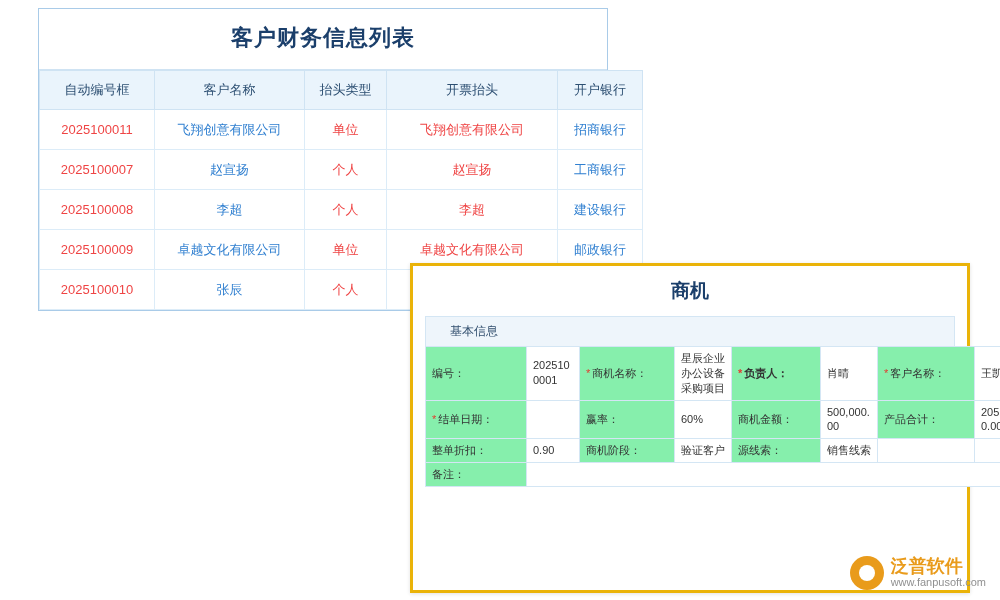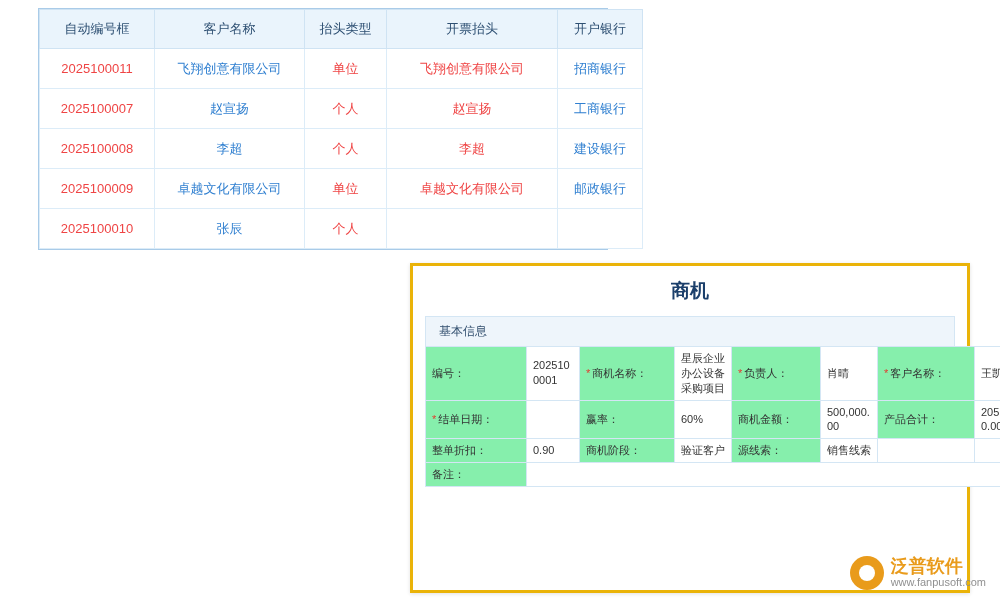--- a/index.html
+++ b/index.html
@@ -86,21 +86,21 @@
     color: #1b3f6b;
     padding: 12px 0 12px 0;
   }
   .section-header {
     margin: 0 12px;
     background: #eef5fb;
     border: 1px solid #d4e6f4;
     border-bottom: none;
     font-size: 12px;
     color: #33506f;
-    padding: 6px 13px;
+    padding: 6px 24px;
   }
   table.opp-table {
     margin: 0 12px;
     width: calc(100% - 24px);
     border-collapse: collapse;
     table-layout: fixed;
   }
   table.opp-table td {
     border: 1px solid #d4e6f4;
     font-size: 11px;
@@ -118,21 +118,21 @@
   table.opp-table td.val {
     background: #ffffff;
     text-align: left;
   }
   .req { color: #e23b2e; margin-right: 2px; }
 
   .ow-l1 { width: 88px; }
   .ow-l2 { width: 40px; }
   .ow-l3 { width: 82px; }
   .ow-l4 { width: 44px; }
-  .ow-l5 { width: 76px; }
+  .ow-l5 { width: 76px; font-weight: bold; }
   .ow-l6 { width: 44px; }
   .ow-l7 { width: 84px; }
   .ow-l8 { width: 40px; }
 
   
   #watermark {
     position: absolute;
     right: 14px;
     bottom: 10px;
     display: flex;
@@ -166,20 +166,21 @@
   #watermark .mark-text .t2 {
     font-size: 11px;
     color: #8a8a8a;
     line-height: 13px;
   }
 </style>
 </head>
 <body>
 
 <div id="customer-panel">
+  <div class="panel-title">客户财务信息列表</div>
   <table class="cust-table">
     <thead>
       <tr>
         <th class="col-1">自动编号框</th>
         <th class="col-2">客户名称</th>
         <th class="col-3">抬头类型</th>
         <th class="col-4">开票抬头</th>
         <th class="col-5">开户银行</th>
       </tr>
     </thead>

